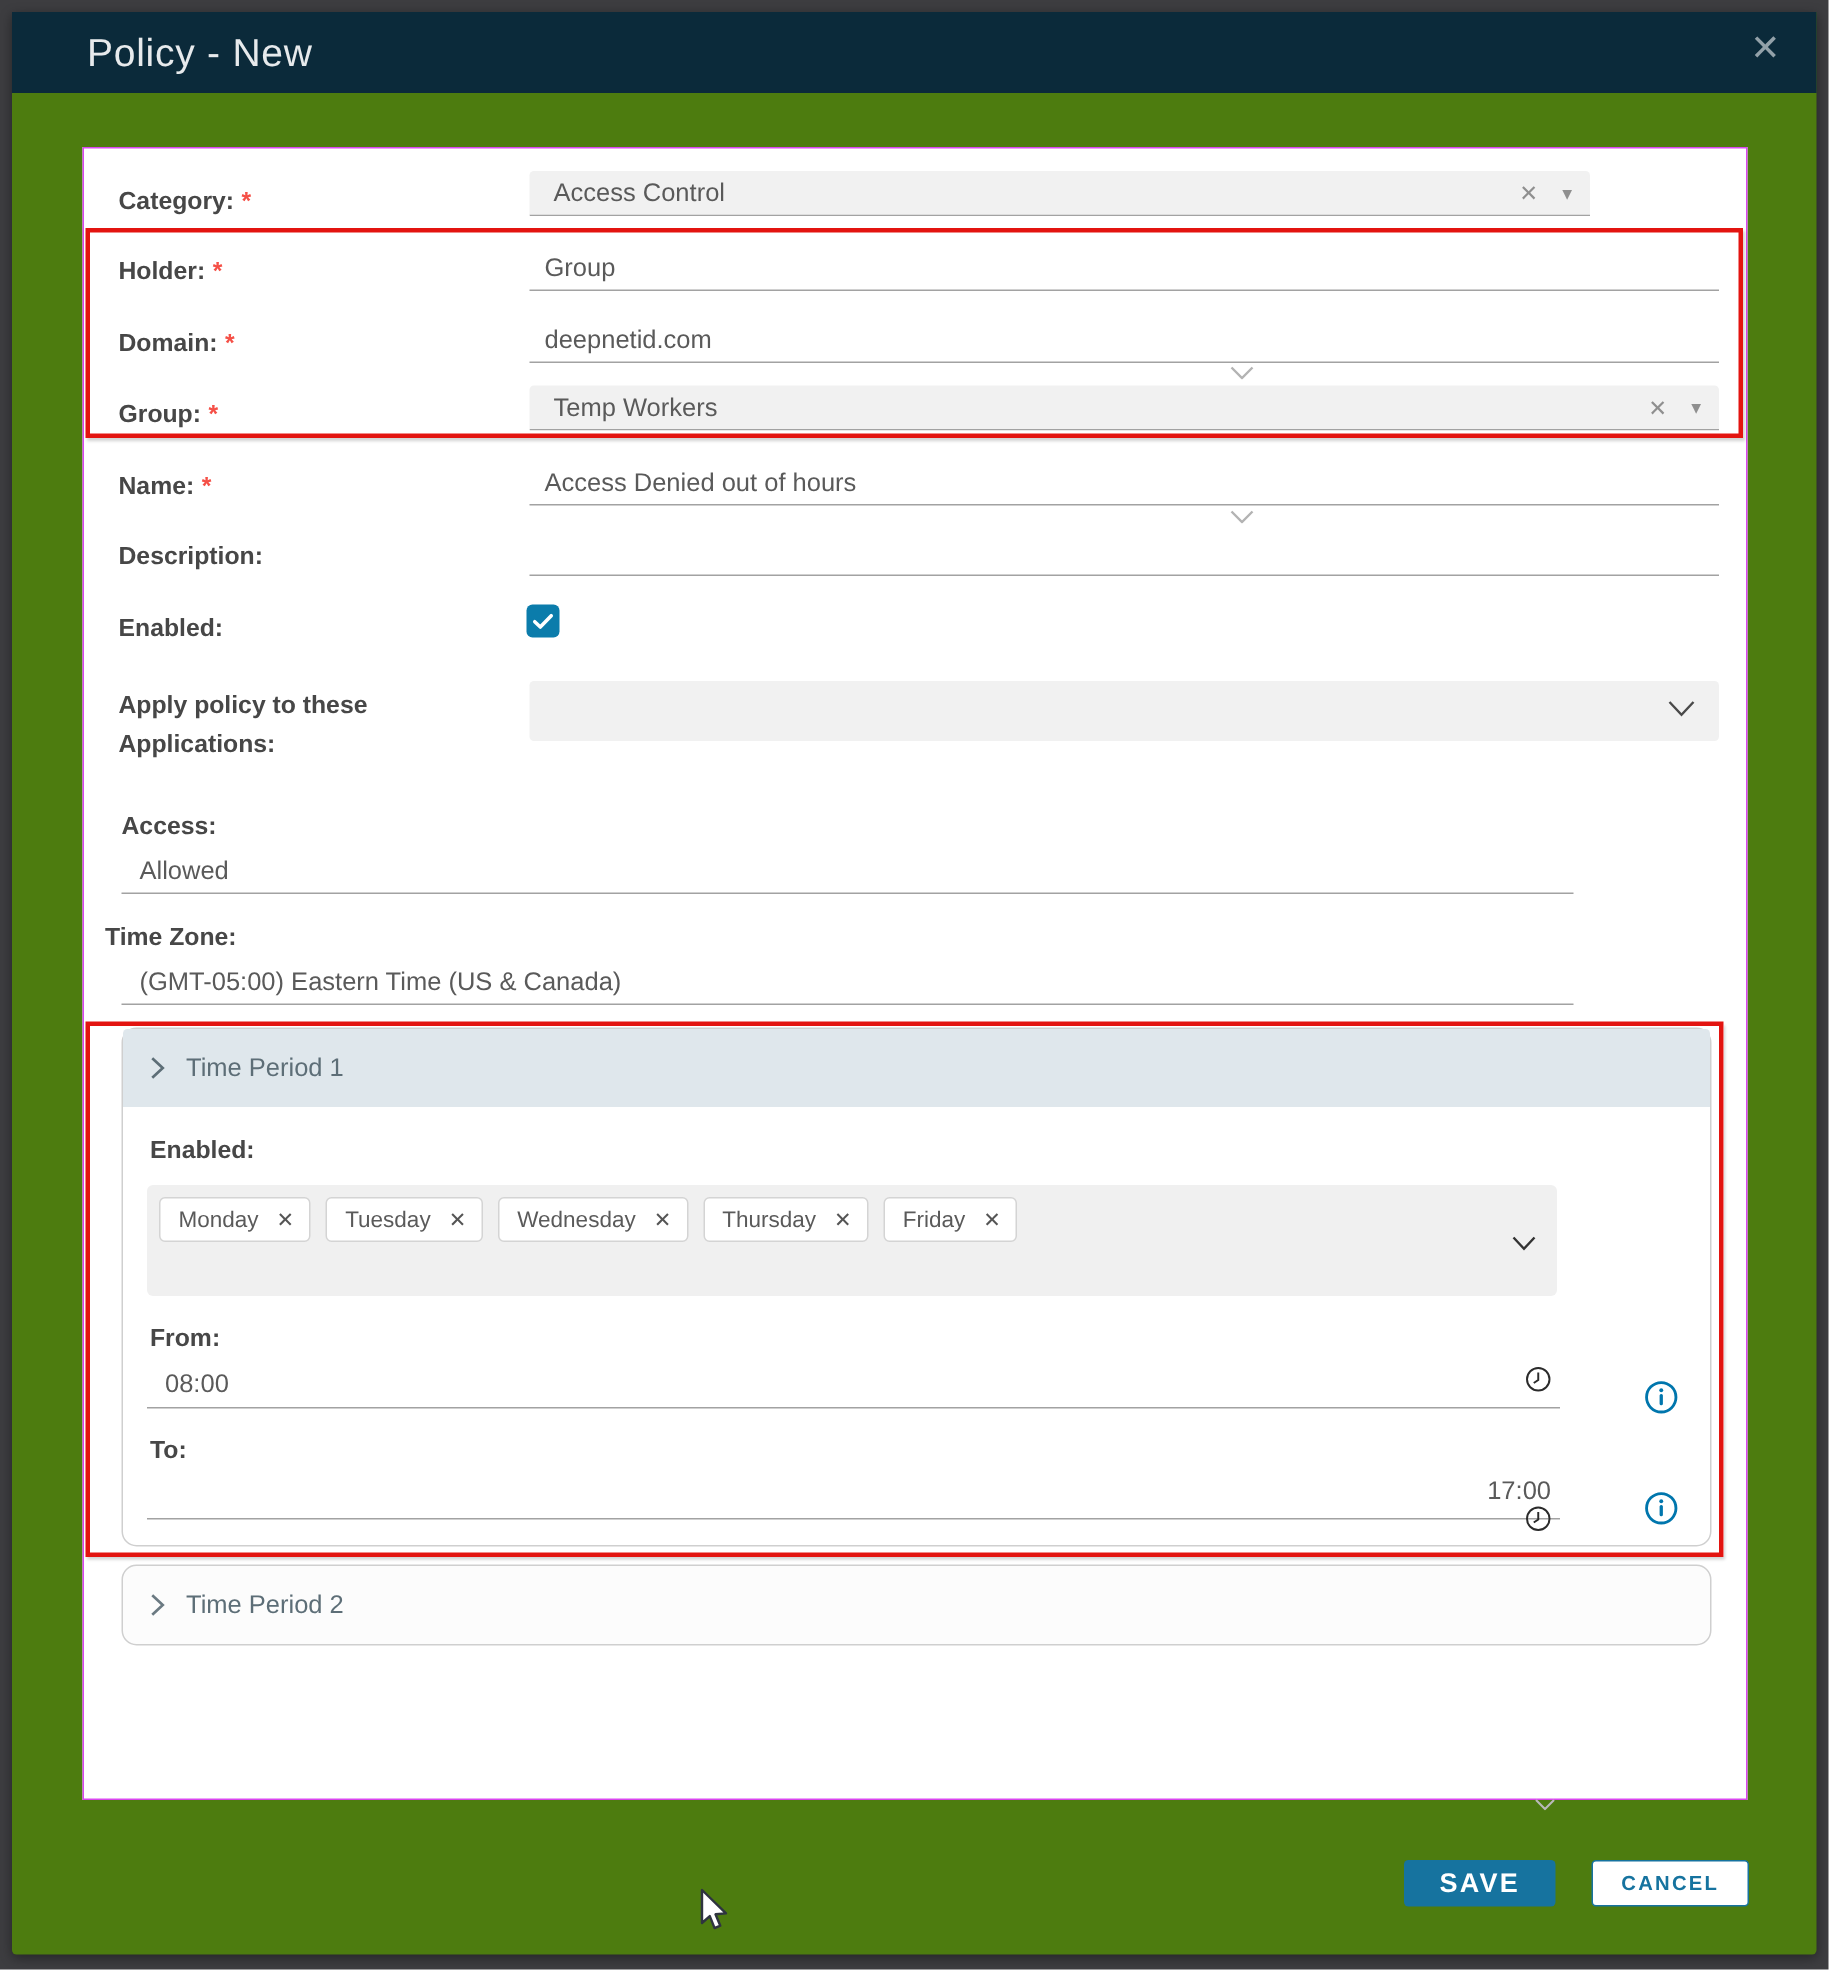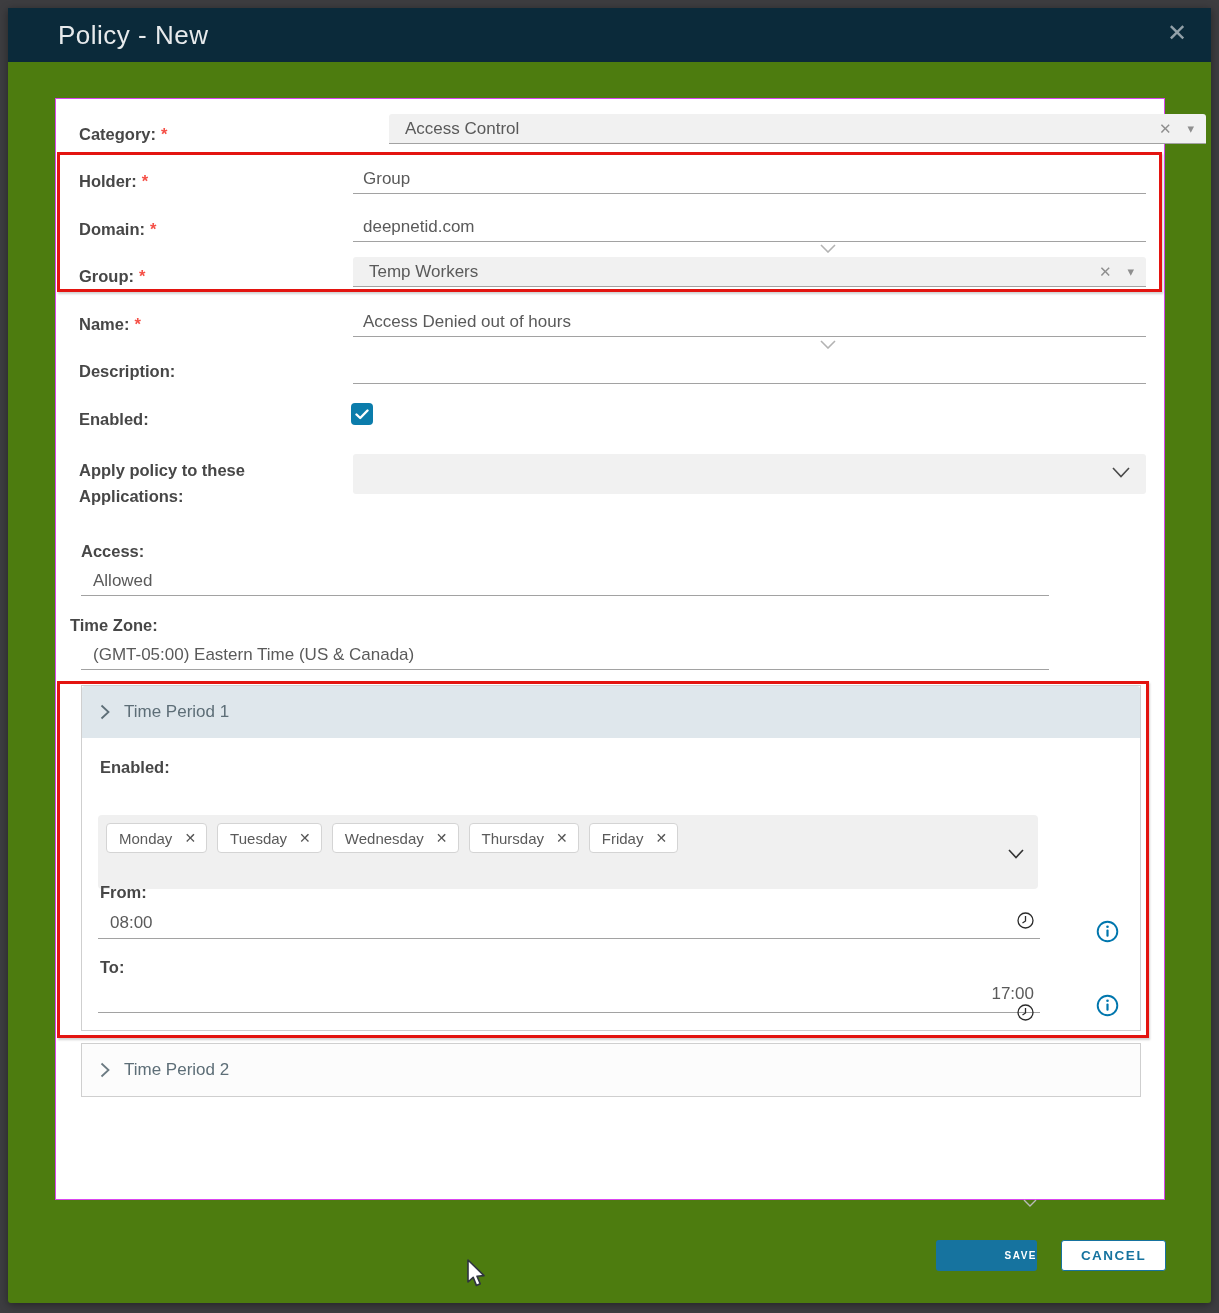--- a/index.html
+++ b/index.html
@@ -58,21 +58,21 @@
   }
   
   .apps-field {
     position:absolute; background:#f1f1f1; border-radius:3px;
     display:flex; align-items:center;
   }
   
   .sec-lbl { position:absolute; font-size:16.5px; font-weight:600; color:#474747; }
   
   .panel {
-    position:absolute; border:1px solid #cfcfcf; border-radius:0; background:#ffffff;
+    position:absolute; border:1px solid #cfcfcf; border-radius:10px; background:#ffffff;
   }
   .panel.collapsed { background:#fcfcfc; }
   .panel-header {
     display:flex; align-items:center; height:52px; padding-left:18px; cursor:pointer;
     border-radius:3px 3px 0 0;
   }
   .panel-header.open { background:#dfe7ec; }
   .panel-title { font-size:17px; color:#5d6e77; margin-left:14px; }
   .chips-box {
     position:absolute; background:#f0f0f0; border-radius:4px; padding:8px;
@@ -92,22 +92,22 @@
   .info-icon { position:absolute; cursor:pointer; }
   
   .annot {
     position:absolute; border:3px solid #e31410; pointer-events:none; z-index:6;
     box-shadow:1px 2px 2px rgba(0,0,0,.18);
   }
   
   .btn-save {
     position:absolute; left:928px; top:1232px; width:101px; height:31px;
     background:#16739f; border:none; border-radius:3px; color:#fff;
-    font-family:"Liberation Sans",sans-serif; font-size:10px; font-weight:700;
-    letter-spacing:1.5px; cursor:pointer;text-align:right;
+    font-family:"Liberation Sans",sans-serif; font-size:18px; font-weight:700;
+    letter-spacing:1.5px; cursor:pointer;
   }
   .btn-cancel {
     position:absolute; left:1053px; top:1232px; width:105px; height:31px;
     background:#fff; border:1px solid #16739f; border-radius:3px; color:#16739f;
     font-family:"Liberation Sans",sans-serif; font-size:13.5px; font-weight:700;
     letter-spacing:1.5px; cursor:pointer;
   }
   .cursor { position:absolute; left:464px; top:1258px; z-index:9; pointer-events:none; }
 </style>
 </head>
@@ -118,21 +118,21 @@
   <div class="modal-header">
     <div class="modal-title">Policy - New</div>
     <div class="close-x">✕</div>
   </div>
 
   <div class="card">
 
     <div class="lbl" style="top:26px;">
       <span>Category:</span><span class="req">*</span>
     </div>
-    <div class="ffield" style="left:297px; top:15px; width:817px; height:30px;margin-left:36px;">
+    <div class="ffield" style="left:297px; top:15px; width:707px; height:30px;">
       <span class="val-text">Access Control</span>
       <span class="combo-icons">
         <span class="icon-clear">✕</span>
         <span class="icon-caret">▾</span>
       </span>
     </div>
 
     <div class="lbl" style="top:73px;">
       <span>Holder:</span><span class="req">*</span>
     </div>
@@ -217,21 +217,21 @@
     <div class="panel" style="left:25px; top:586px; width:1060px; height:346px;">
       <div class="panel-header open">
         <svg width="10" height="16" viewBox="0 0 10 16">
             <polyline points="1.5,1.5 8.5,8 1.5,14.5" fill="none" stroke="#5d6e77" stroke-width="1.8"></polyline>
           </svg>
         <span class="panel-title">Time Period 1</span>
       </div>
 
       <div class="sec-lbl" style="left:18px; top:72px;">Enabled:</div>
 
-      <div class="chips-box" style="left:16px; top:104px; width:940px; height:74px;margin-top:25px;">
+      <div class="chips-box" style="left:16px; top:104px; width:940px; height:74px;">
         <span class="chip">
           <span class="chip-label">Monday</span>
           <span class="chip-x">✕</span>
         </span>
         <span class="chip">
           <span class="chip-label">Tuesday</span>
           <span class="chip-x">✕</span>
         </span>
         <span class="chip">
           <span class="chip-label">Wednesday</span>

